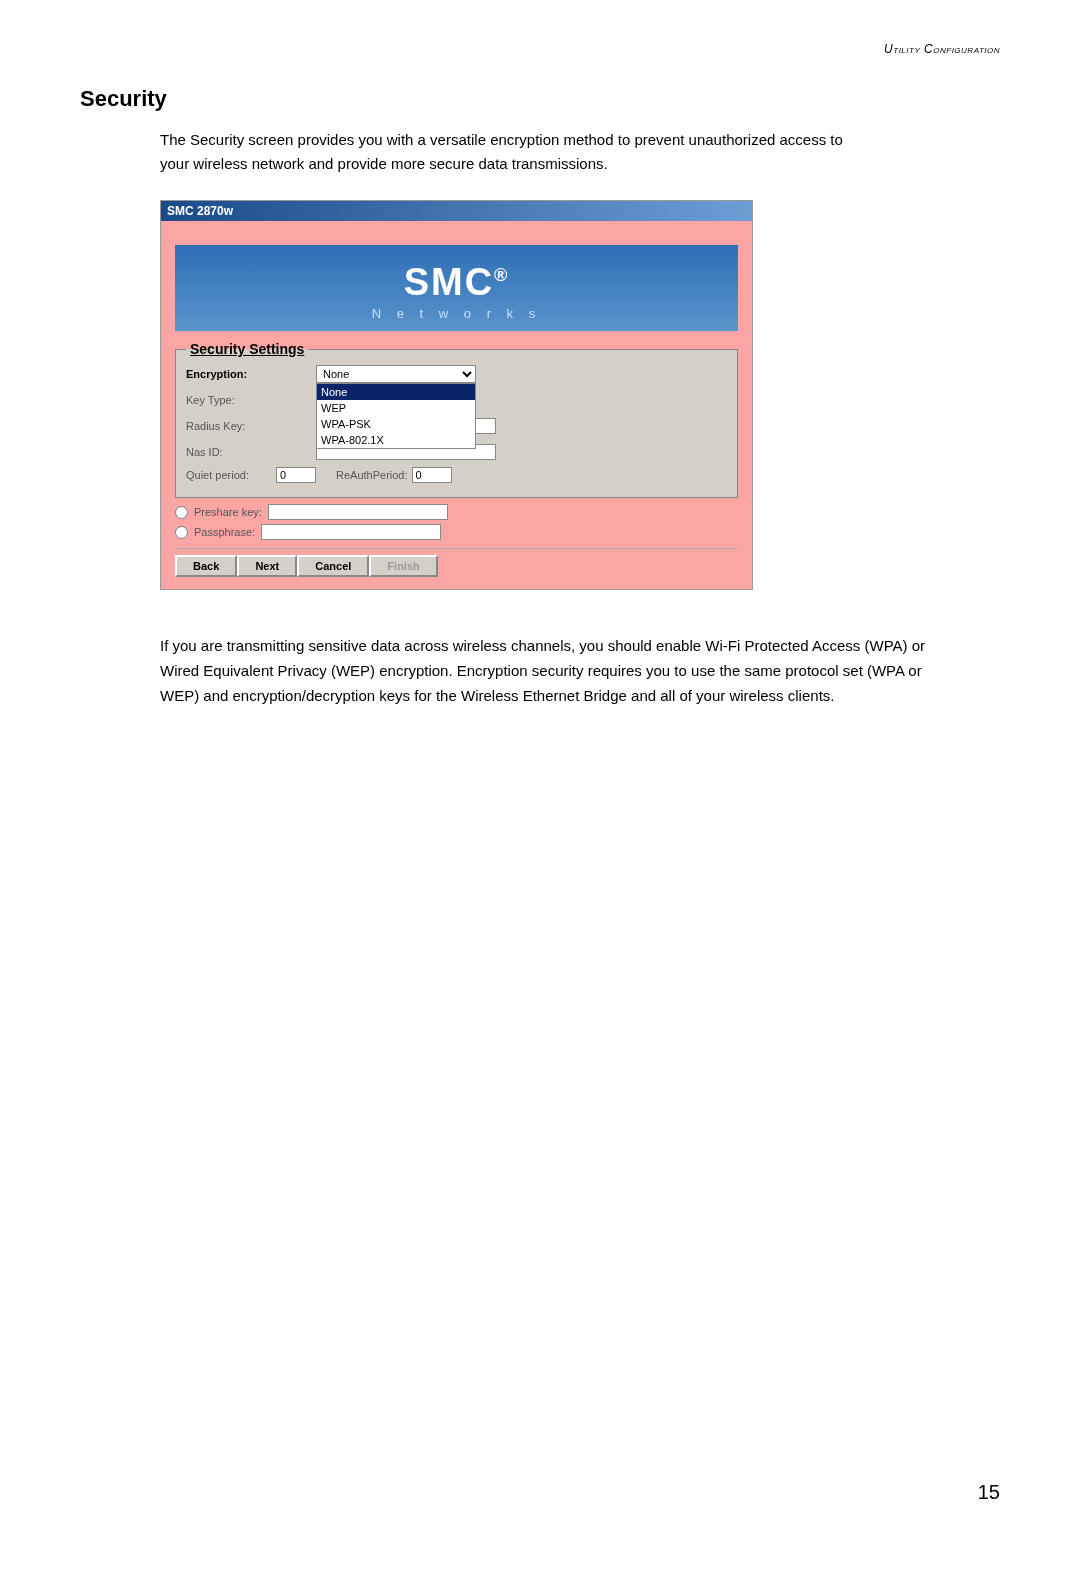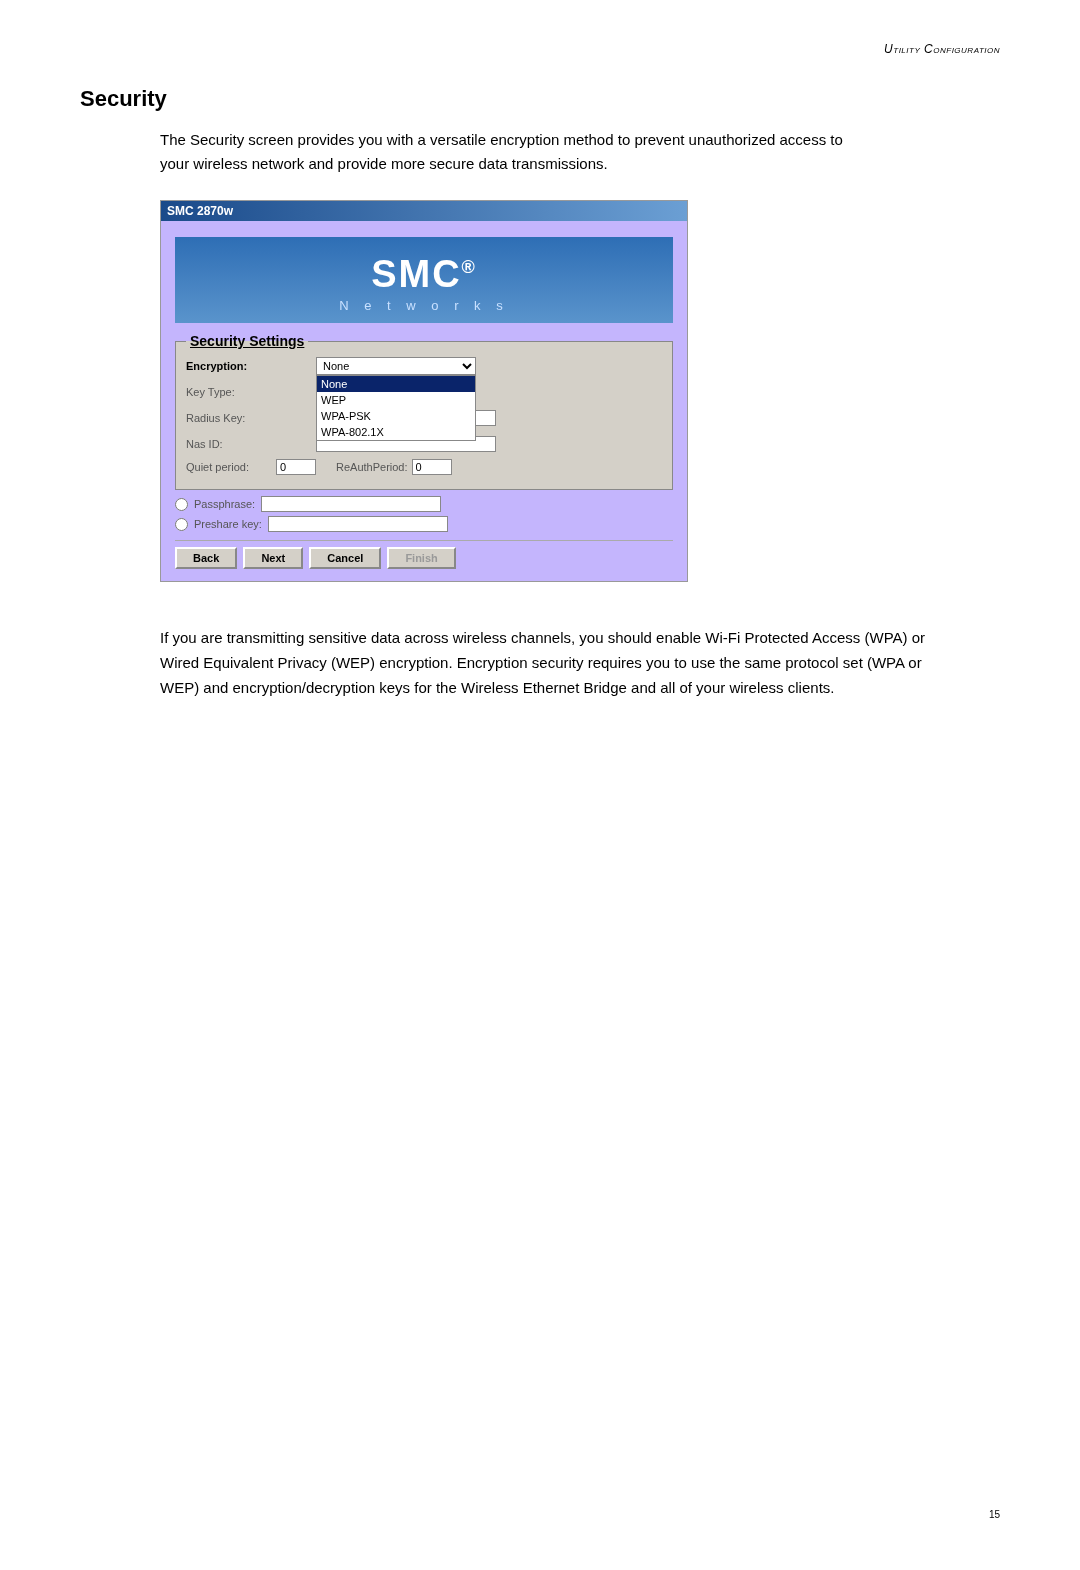--- a/index.html
+++ b/index.html
@@ -39,37 +39,37 @@
       font-size: 15px;
       line-height: 1.6;
       margin-left: 80px;
       margin-bottom: 24px;
       max-width: 700px;
     }
 
     
     .dialog-window {
       margin-left: 80px;
-      width: 528px;
+      width: 593px;
       border: 1px solid #999;
       background: #d4d0c8;
       font-size: 12px;
     }
 
     .dialog-titlebar {
       background: linear-gradient(to right, #1a4a8a, #6b9fd4);
       color: white;
       padding: 3px 6px;
       font-size: 12px;
       font-weight: bold;
     }
 
     .dialog-body {
-      padding: 16px 14px 12px 14px;
-      background: #c4b5fd;
+      padding: 24px 14px 12px 14px;
+      background: #fca5a5;
     }
 
     
     .smc-logo-area {
       background: linear-gradient(to bottom, #2e6eb5, #5a94cc);
       text-align: center;
       padding: 16px 10px 10px 10px;
       margin-bottom: 10px;
     }
 
@@ -208,21 +208,20 @@
     .reauth-label {
       font-size: 11px;
       margin-left: 20px;
       margin-right: 4px;
       color: #555;
     }
 
     
     .buttons-row {
       display: flex;
-      gap: 6px;
       margin-top: 8px;
       padding: 6px 0 0 0;
       border-top: 1px solid #aaa;
     }
 
     .dialog-btn {
       font-size: 11px;
       font-weight: bold;
       padding: 3px 16px;
       background: #d4d0c8;
@@ -242,23 +241,23 @@
       font-size: 15px;
       line-height: 1.65;
       margin-left: 80px;
       margin-top: 44px;
       max-width: 780px;
     }
 
     
     .page-number {
       position: absolute;
-      bottom: 50px;
+      bottom: 66px;
       right: 80px;
-      font-size: 10px;
+      font-size: 20px;
     }
 
     .quiet-row {
       display: flex;
       align-items: center;
       margin-bottom: 4px;
     }
   </style>
 </head>
 <body>
@@ -328,27 +327,27 @@
         <span class="form-label-light">Quiet period:</span>
         <input type="text" class="form-input-small" value="0" style="">
         <span class="reauth-label">ReAuthPeriod:</span>
         <input type="text" class="form-input-small" value="0" style="">
       </div>
 
     </fieldset>
 
     <div class="radio-row">
       <input type="radio" name="key-option" style="">
-      <span class="radio-label">Passphrase:</span>
+      <span class="radio-label">Preshare key:</span>
       <input type="text" class="form-input-medium" value="" style="">
     </div>
 
     <div class="radio-row">
       <input type="radio" name="key-option" style="">
-      <span class="radio-label">Preshare key:</span>
+      <span class="radio-label">Passphrase:</span>
       <input type="text" class="form-input-medium" value="" style="">
     </div>
 
     <div class="buttons-row">
       <button class="dialog-btn">Back</button>
       <button class="dialog-btn">Next</button>
       <button class="dialog-btn">Cancel</button>
       <button class="dialog-btn disabled">Finish</button>
     </div>
 

